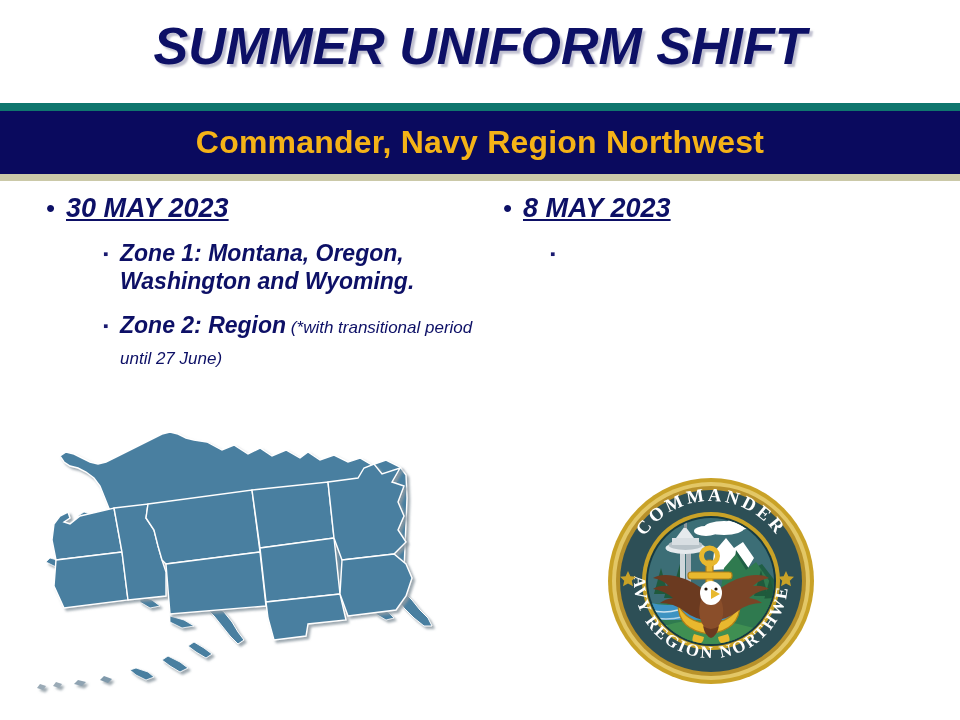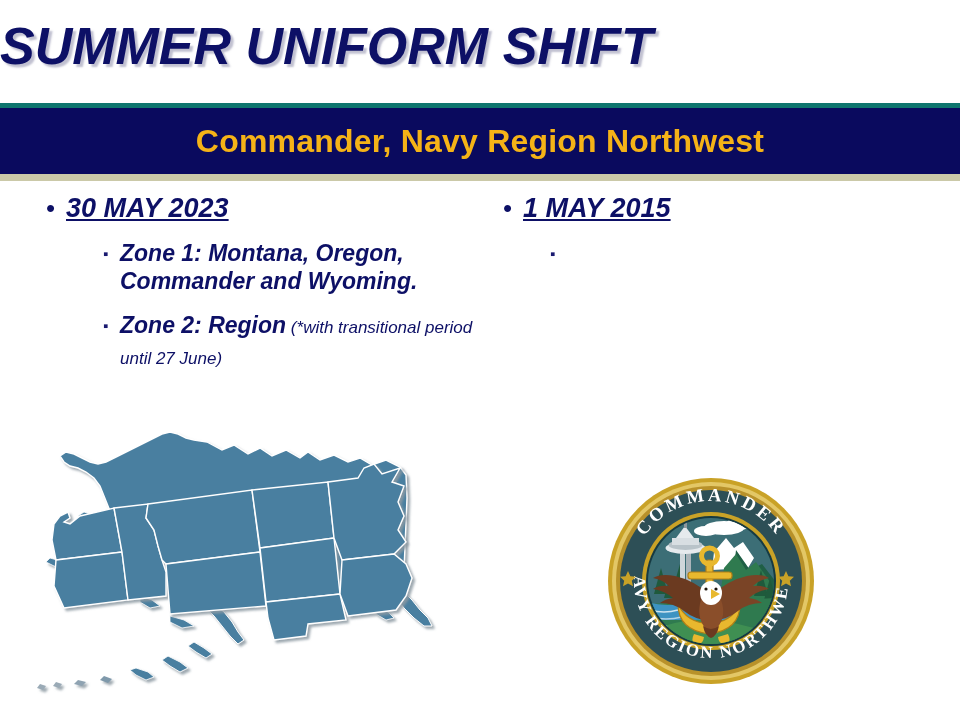--- a/index.html
+++ b/index.html
@@ -21,41 +21,41 @@
     height: 720px;
     background: #ffffff;
   }
 
   
   .slide-title {
     position: absolute;
     left: 0;
     top: 14px;
     width: 960px;
-    text-align: left;
+    text-align: center;
     font-size: 52px;
     line-height: 64px;
     font-weight: bold;
     font-style: italic;
     color: #0d1066;
     letter-spacing: 0px;
     text-shadow: 3px 3px 2px rgba(140,140,170,0.55);
     white-space: nowrap;
   }
 
   
   .banner {
     position: absolute;
     left: 0;
     top: 103px;
     width: 960px;
     height: 78px;
     box-sizing: border-box;
     background: #0a0a5e;
-    border-top: 5px solid #0f766e;
+    border-top: 8px solid #0f766e;
     border-bottom: 7px solid #cbc9a8;
     display: flex;
     align-items: center;
     justify-content: center;
   }
   .banner-text {
     font-size: 32px;
     font-weight: bold;
     color: #f5b317;
     letter-spacing: 0.2px;
@@ -156,37 +156,37 @@
 
   <div class="col col-left">
 
     <div class="l1">
       <span class="l1-bullet">•</span>
       <span class="l1-text">30 MAY 2023</span>
     </div>
 
     <div class="l2">
       <span class="l2-bullet">▪</span>
-      <span class="l2-text">Zone 1: Montana, Oregon, Commander and Wyoming.</span>
+      <span class="l2-text">Zone 1: Montana, Oregon, Washington and Wyoming.</span>
     </div>
 
     <div class="l2">
       <span class="l2-bullet">▪</span>
       <span class="l2-text">
         <span>Zone 2: Region</span><span class="note"> (*with transitional period until 27 June)</span>
       </span>
     </div>
 
   </div>
 
   <div class="col col-right">
 
     <div class="l1">
       <span class="l1-bullet">•</span>
-      <span class="l1-text">1 MAY 2015</span>
+      <span class="l1-text">8 MAY 2023</span>
     </div>
 
     <div class="l2">
       <span class="l2-bullet">▪</span>
     </div>
 
   </div>
 
   <div class="map-wrap">
     <svg width="520" height="285" viewBox="0 0 520 285" xmlns="http://www.w3.org/2000/svg">

